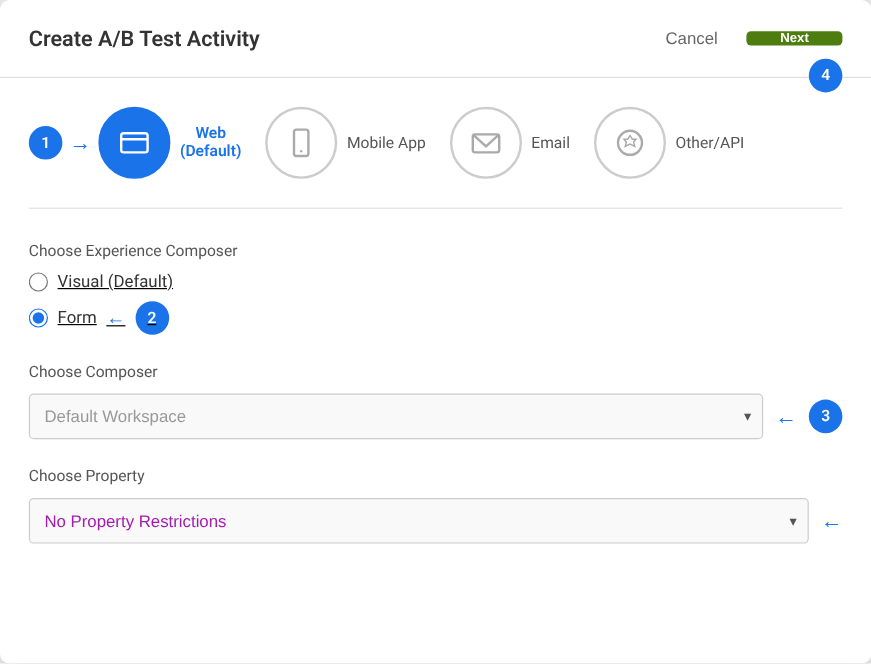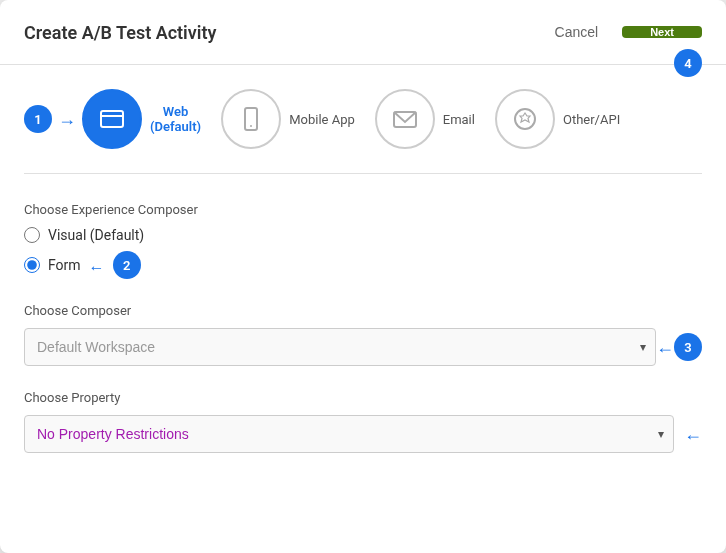--- a/index.html
+++ b/index.html
@@ -153,20 +153,21 @@
     .section-label {
       font-size: 13px;
       color: #555;
       margin-bottom: 10px;
     }
 
     .radio-group {
       display: flex;
       flex-direction: column;
       gap: 8px;
+      text-decoration: underline;
     }
 
     .radio-row {
       display: flex;
       align-items: center;
       gap: 8px;
     }
 
     .radio-row input[type="radio"] {
       width: 16px;
@@ -309,21 +310,21 @@
           <input type="radio" name="composer" id="form" checked="" style="">
           <label class="radio-label" for="form">Form</label>
           <span class="annotation-arrow">←</span>
           <div class="annotation-bubble">2</div>
         </div>
       </div>
     </div>
 
     <div class="section">
       <div class="section-label">Choose Composer</div>
-      <div style="display:flex; align-items:center; gap:0;">
+      <div style="display:flex; align-items:center; gap:10px;">
         <div class="select-wrapper">
           <select class="select-field"><option value="Default Workspace">Default Workspace</option></select>
           <span class="select-chevron">▾</span>
         </div>
         <span class="annotation-arrow" style="color:#1a73e8; font-size:18px; font-weight:bold;">←</span>
         <div class="annotation-bubble">3</div>
       </div>
     </div>
 
     <div class="section">

